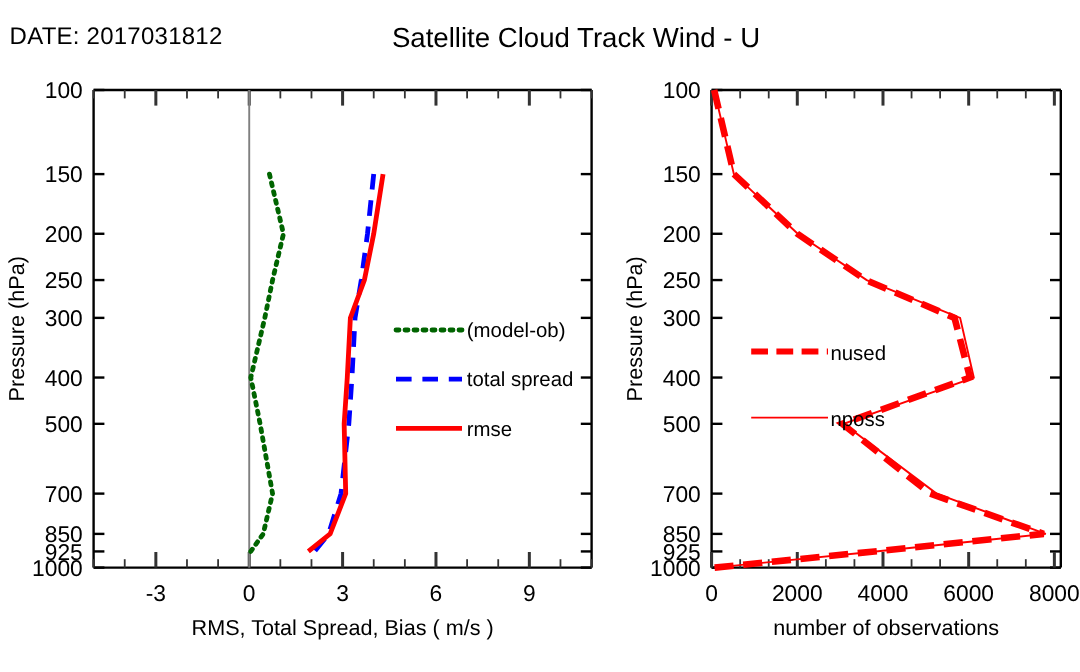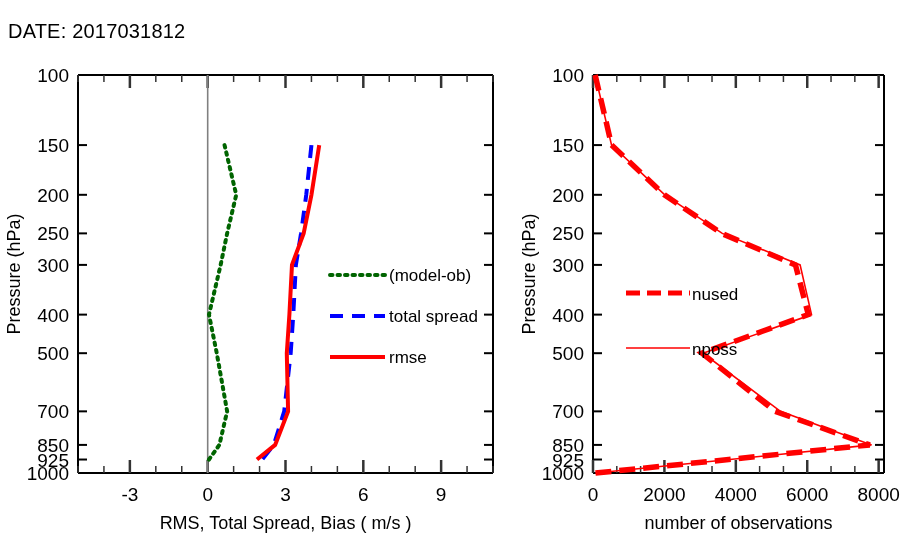--- a/index.html
+++ b/index.html
@@ -17,20 +17,21 @@
   .axis-title{font-size:18px;}
   .legend-lbl{font-size:17px;}
 </style>
 </head>
 <body>
 
 <div id="stage">
 
   <div class="date-label">DATE: 2017031812</div>
 
+  <div class="main-title"><span>Satellite Cloud Track Wind - U</span></div>
 
   <svg id="plot" width="900" height="560" aria-hidden="true">
       <g>
         <line x1="78" y1="75" x2="78" y2="473" stroke="#000" stroke-width="2"></line>
         <line x1="493" y1="75" x2="493" y2="473" stroke="#000" stroke-width="2"></line>
         <line x1="78" y1="75" x2="493" y2="75" stroke="#000" stroke-width="2"></line>
         <line x1="78" y1="473" x2="493" y2="473" stroke="#000" stroke-width="2"></line>
         <line x1="78" y1="75" x2="87" y2="75" stroke="#000" stroke-width="2"></line>
         <line x1="484" y1="75" x2="493" y2="75" stroke="#000" stroke-width="2"></line>
         <text x="69" y="82" text-anchor="end" class="tick-lbl">100</text>

